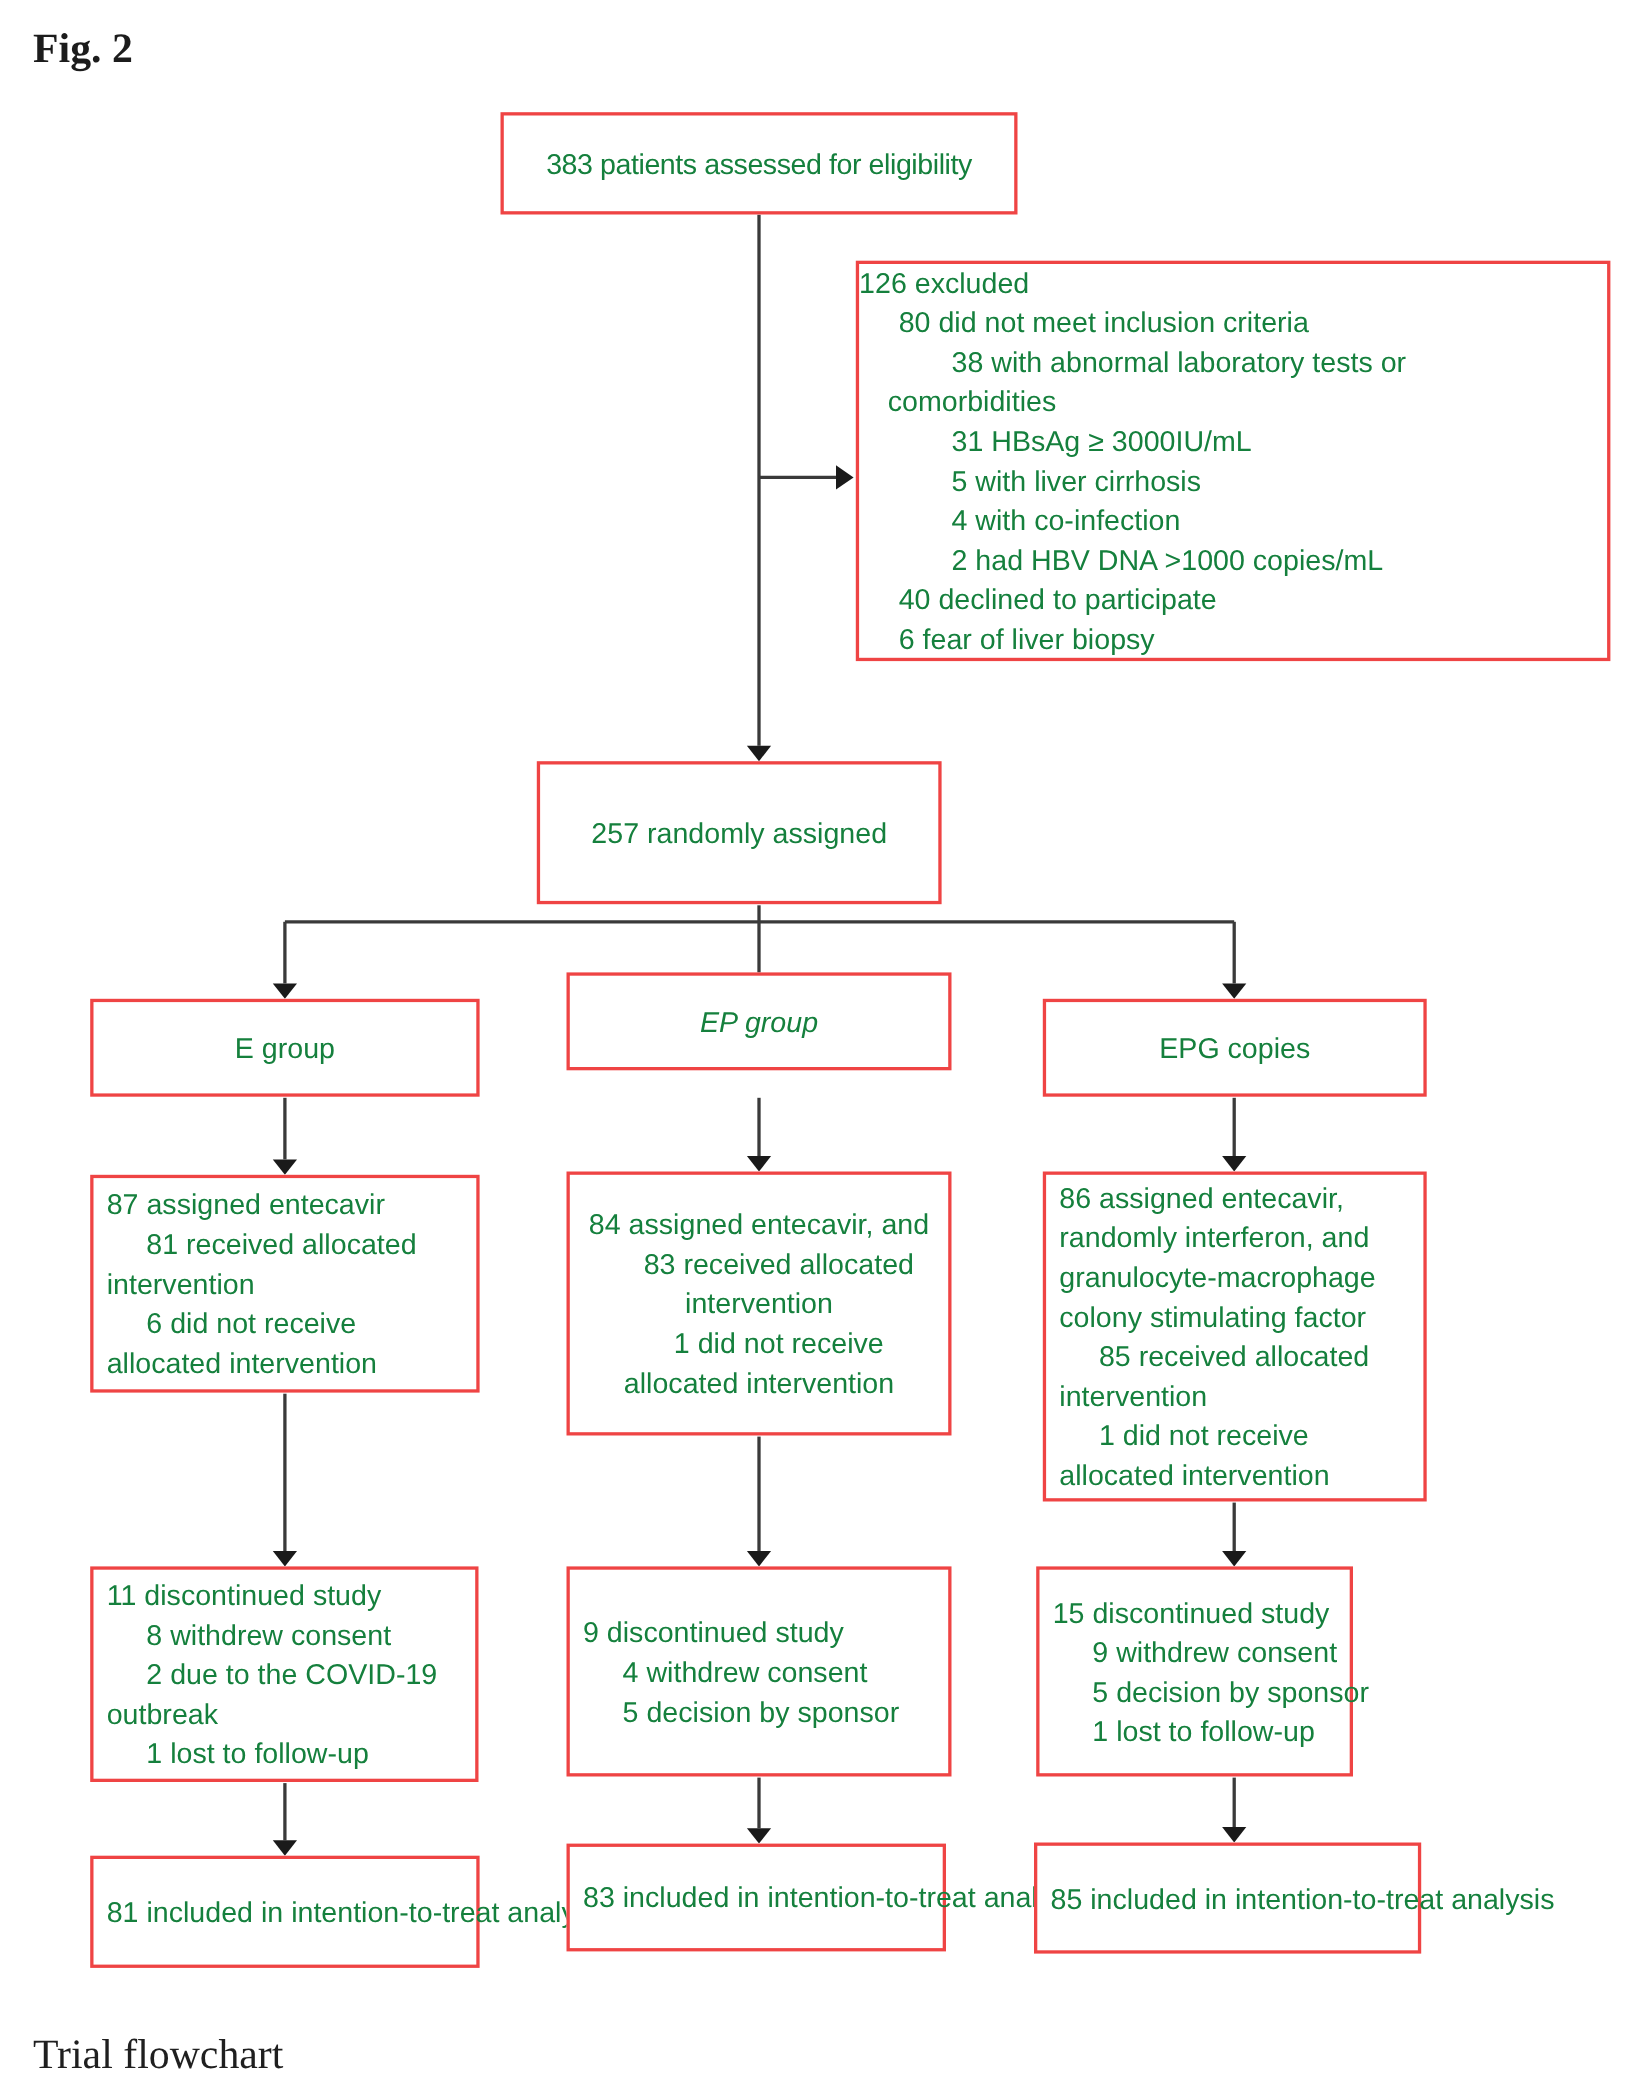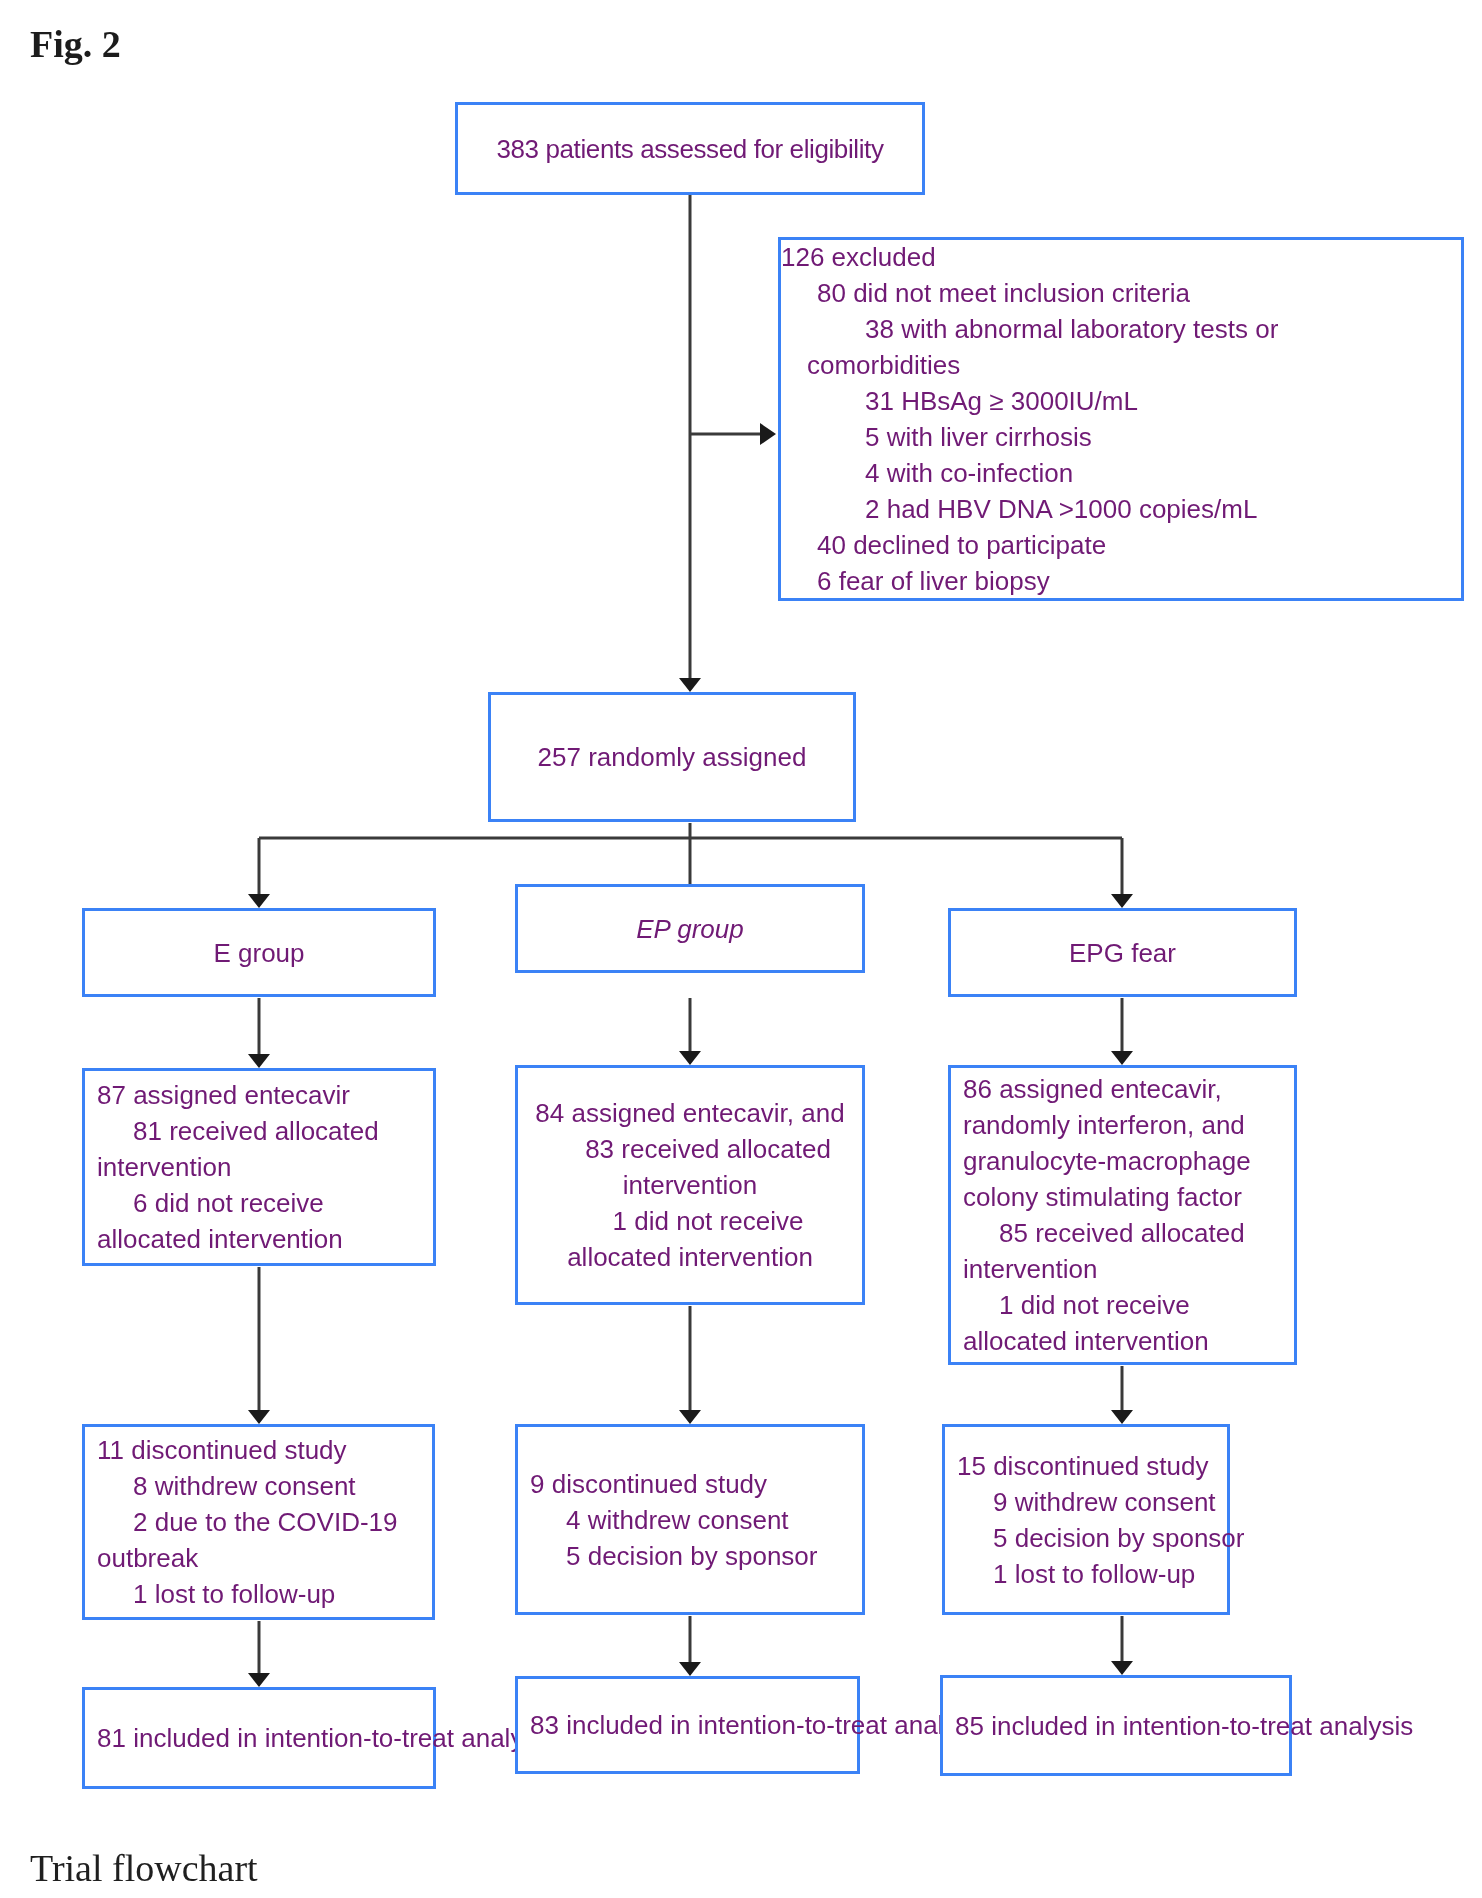--- a/index.html
+++ b/index.html
@@ -3,23 +3,23 @@
 <meta charset="utf-8">
 <title>Fig. 2</title>
 <style>
   html,body{margin:0;padding:0;background:#ffffff;}
   #page{position:relative;width:1482px;height:1898px;background:#ffffff;overflow:hidden;
         font-family:"Liberation Sans",sans-serif;color:#373737;}
   .fig-label{position:absolute;left:30px;top:22px;font-family:"Liberation Serif",serif;
              font-weight:bold;font-size:38px;color:#1c1c1c;}
   .fig-caption{position:absolute;left:30px;top:1846px;font-family:"Liberation Serif",serif;
                font-size:38px;color:#1f1f1f;}
-  .box{position:absolute;box-sizing:border-box;border:3px solid #3b82f6;background:#fff;
+  .box{position:absolute;box-sizing:border-box;border:3px solid #ef4444;background:#fff;
        display:flex;flex-direction:column;justify-content:center;
-       font-size:26px;line-height:36px;color:#701a75;padding:2px 12px;}
+       font-size:26px;line-height:36px;color:#15803d;padding:2px 12px;}
   .box.center{align-items:center;text-align:center;}
   .box .ln{white-space:nowrap;}
   .i1{padding-left:36px;}
   .i2{padding-left:84px;}
   .iw{padding-left:26px;}
   .nowrap{white-space:nowrap;letter-spacing:-0.4px;}
   .wrap2{white-space:normal;}
   #connectors{position:absolute;left:0;top:0;width:1482px;height:1898px;pointer-events:none;}
   #connectors path{stroke:#3a3a3a;stroke-width:3;fill:none;}
   #connectors polygon{fill:#1a1a1a;stroke:none;}
@@ -85,21 +85,21 @@
     <div class="ln">257 randomly assigned</div>
   </div>
 
   <div class="box center" style="left:82px;top:908px;width:354px;height:89px;">
     <div class="ln">E group</div>
   </div>
   <div class="box center" style="left:515px;top:884px;width:350px;height:89px;font-style:italic;">
     <div class="ln">EP group</div>
   </div>
   <div class="box center" style="left:948px;top:908px;width:349px;height:89px;">
-    <div class="ln">EPG fear</div>
+    <div class="ln">EPG copies</div>
   </div>
 
   <div class="box" style="left:82px;top:1068px;width:354px;height:198px;">
     <div class="ln">87 assigned entecavir</div>
     <div class="ln i1">81 received allocated</div>
     <div class="ln">intervention</div>
     <div class="ln i1">6 did not receive</div>
     <div class="ln">allocated intervention</div>
   </div>
   <div class="box" style="left:515px;top:1065px;width:350px;height:240px;text-align:center;">

